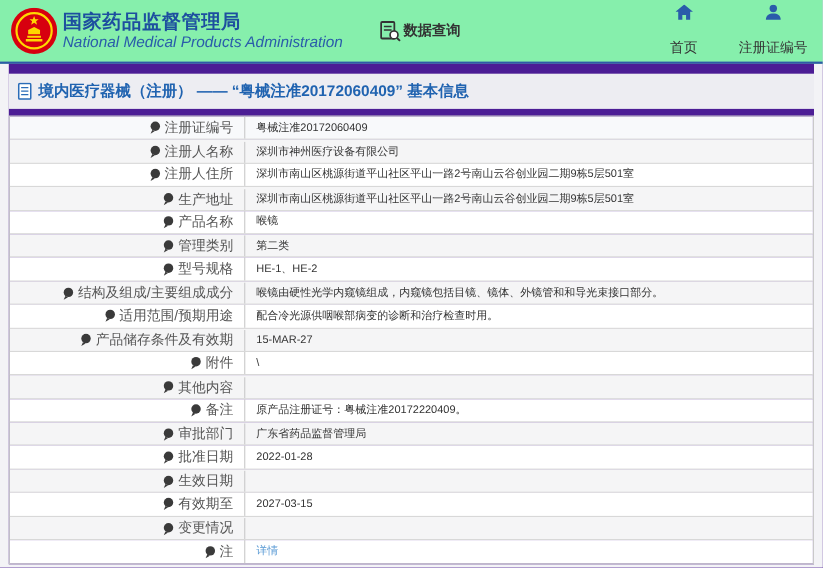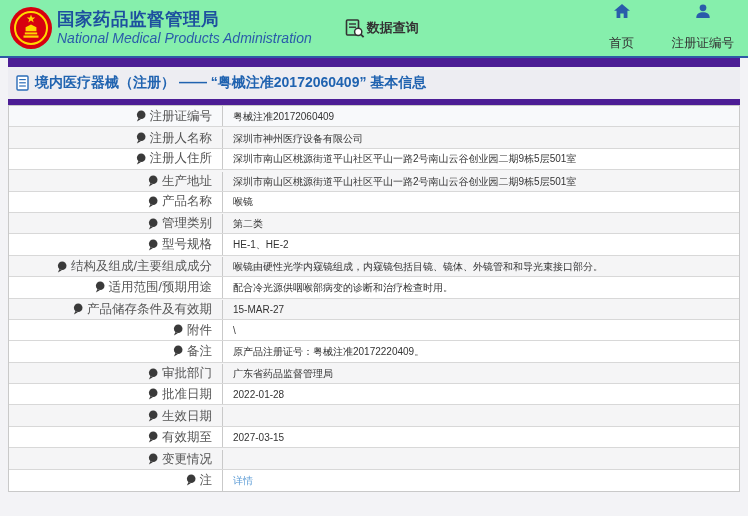--- a/index.html
+++ b/index.html
@@ -295,20 +295,34 @@
           <circle cx="5.2" cy="4.8" r="4.3" fill="#3a3a3a"></circle>
           <path d="M2.4 8.1 L0.9 11.6 L4.8 9.2 Z" fill="#3a3a3a"></path>
         </svg>
       </span>
       <span class="labtext">附件</span>
     </div>
     <div class="tvalue">
       <span class="valtext">\</span>
     </div>
   </div>
+      <div class="trow alt">
+    <div class="tlabel">
+      <span class="balloon" hidden="">
+        <svg width="10" height="12" viewBox="0 0 10 12">
+          <circle cx="5.2" cy="4.8" r="4.3" fill="#3a3a3a"></circle>
+          <path d="M2.4 8.1 L0.9 11.6 L4.8 9.2 Z" fill="#3a3a3a"></path>
+        </svg>
+      </span>
+      <span class="labtext">其他内容</span>
+    </div>
+    <div class="tvalue">
+      <span class="valtext"></span>
+    </div>
+  </div>
       <div class="trow">
     <div class="tlabel">
       <span class="balloon" hidden="">
         <svg width="10" height="12" viewBox="0 0 10 12">
           <circle cx="5.2" cy="4.8" r="4.3" fill="#3a3a3a"></circle>
           <path d="M2.4 8.1 L0.9 11.6 L4.8 9.2 Z" fill="#3a3a3a"></path>
         </svg>
       </span>
       <span class="labtext">备注</span>
     </div>

